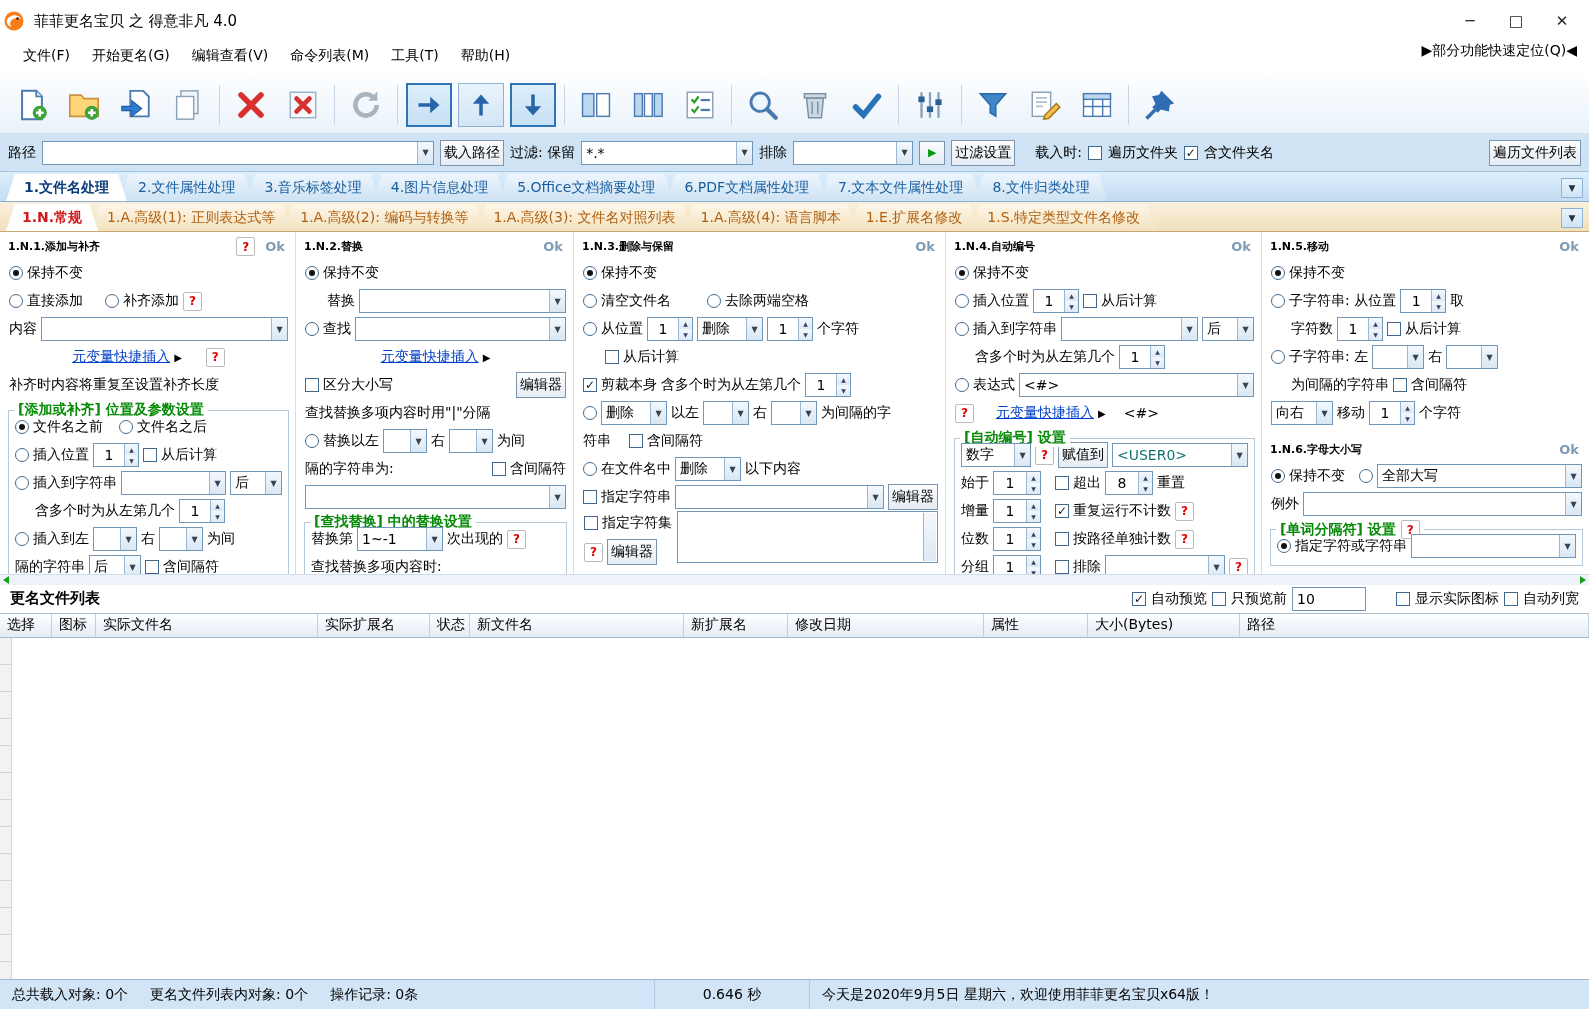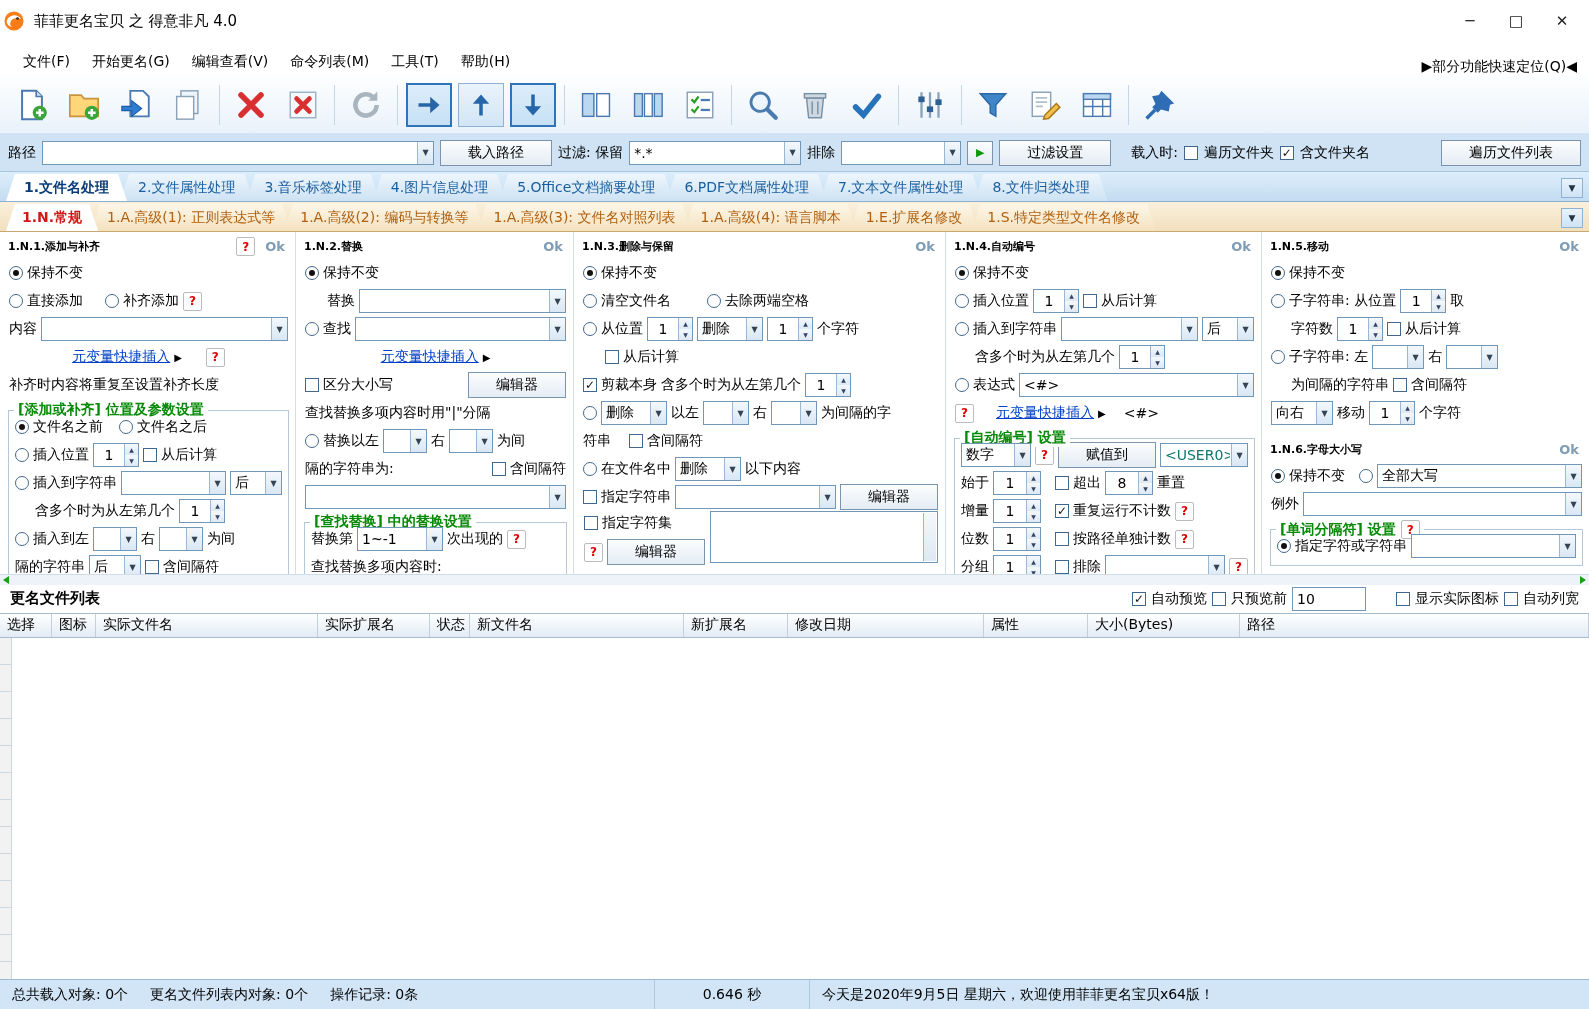--- a/index.html
+++ b/index.html
@@ -6,21 +6,21 @@
 html,body{width:1589px;height:1009px;overflow:hidden}
 body{font-family:"DejaVu Sans","Liberation Sans",sans-serif;font-size:14px;color:#000;background:#fff;display:flex;flex-direction:column}
 i,b{font-style:normal;font-weight:normal}
 
 .titlebar{height:42px;display:flex;align-items:center;padding:0 4px 0 2px;background:#fff}
 .appicon{width:24px;height:24px;margin-right:8px}
 .title{font-size:15px}
 .wincontrols{margin-left:auto;display:flex}
 .winbtn{width:46px;height:32px;display:flex;align-items:center;justify-content:center;font-size:15px;color:#222}
 
-.menubar{height:34px;display:flex;align-items:flex-end;padding:0 12px;background:#fff}
+.menubar{height:34px;display:flex;align-items:flex-start;padding:0 12px;background:#fff}
 .menuitem{padding:5px 11px;white-space:nowrap}
 .menuright{margin-left:auto;white-space:nowrap}
 
 .toolbar{height:58px;display:flex;align-items:center;background:linear-gradient(#fdfeff,#e9f2fa);padding:0 6px;border-bottom:1px solid #d4e2f0}
 .tbtn{width:52px;height:50px;display:flex;align-items:center;justify-content:center;flex:none}
 .tsep{width:1px;height:40px;background:#c6d6e6;margin:0 5px;flex:none}
 .tbox{width:46px;height:44px;border:1px solid #8fb2d4;background:linear-gradient(#eaf3fb,#d2e5f6);display:flex;align-items:center;justify-content:center}
 .tbox.sel{border:2px solid #2f74b8;background:linear-gradient(#ddeefb,#c6e0f5)}
 
 .pathbar{height:38px;background:#cfe3f5;display:flex;align-items:center;padding:0 8px;gap:6px;border-bottom:1px solid #a8c6e0;white-space:nowrap}
@@ -29,21 +29,21 @@
 .cmb .v{padding:0 4px;white-space:nowrap;overflow:hidden}
 .cmb .ca{position:absolute;right:0;top:0;bottom:0;width:16px;background:linear-gradient(#f3f8fc,#d9e7f4);border-left:1px solid #9ab8d4;display:flex;align-items:center;justify-content:center}
 .cmb .ca::before{content:"▼";font-size:8px;color:#345}
 .sp{height:24px;background:#fff;border:1px solid #7096b8;display:flex;flex:none}
 .sp .v{flex:1;display:flex;align-items:center;justify-content:center;min-width:18px;padding:0 2px}
 .sp .sbs{width:14px;display:flex;flex-direction:column;border-left:1px solid #9ab8d4}
 .sp .sbs i{flex:1;display:flex;align-items:center;justify-content:center;background:linear-gradient(#f4f8fc,#dde9f4)}
 .sp .sbs i::before{font-size:6px;color:#346}
 .sp .su::before{content:"▲"}
 .sp .sd::before{content:"▼"}
-.b{height:26px;padding:0 27px;border:1px solid #7a94ae;background:linear-gradient(#fcfdfe,#e4ecf4);display:inline-flex;align-items:center;justify-content:center;border-radius:0;white-space:nowrap;flex:none}
+.b{height:26px;padding:0 3px;border:1px solid #7a94ae;background:linear-gradient(#fcfdfe,#e4ecf4);display:inline-flex;align-items:center;justify-content:center;border-radius:0;white-space:nowrap;flex:none}
 .q{width:19px;height:19px;border:1px solid #bbb;background:#fff;color:#e00000;display:inline-flex;align-items:center;justify-content:center;font-weight:bold;font-size:12px;border-radius:2px;flex:none}
 .ok{color:#7f9cb5;font-weight:bold;font-size:13px;padding:0 4px}
 .rb{width:14px;height:14px;border:1px solid #41688c;border-radius:50%;background:#fff;position:relative;flex:none}
 .rb.on::after{content:"";position:absolute;inset:3px;background:#111;border-radius:50%}
 .ck{width:14px;height:14px;border:1px solid #41688c;background:#fff;position:relative;flex:none;display:inline-flex;align-items:center;justify-content:center}
 .ck.on::after{content:"✓";font-size:12px;font-weight:bold;color:#111;line-height:1}
 .lnk{color:#0040c8;text-decoration:underline;white-space:nowrap}
 .green{color:#078a07;font-weight:bold}
 .box{background:#fff;border:1px solid #7096b8;height:24px;display:flex;align-items:center;padding:0 4px}
 

